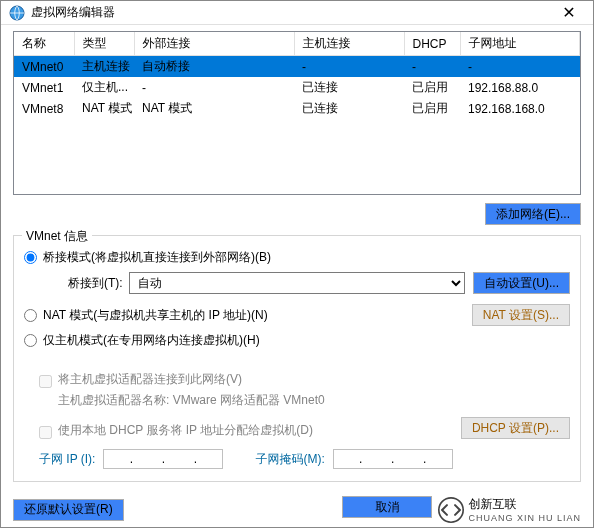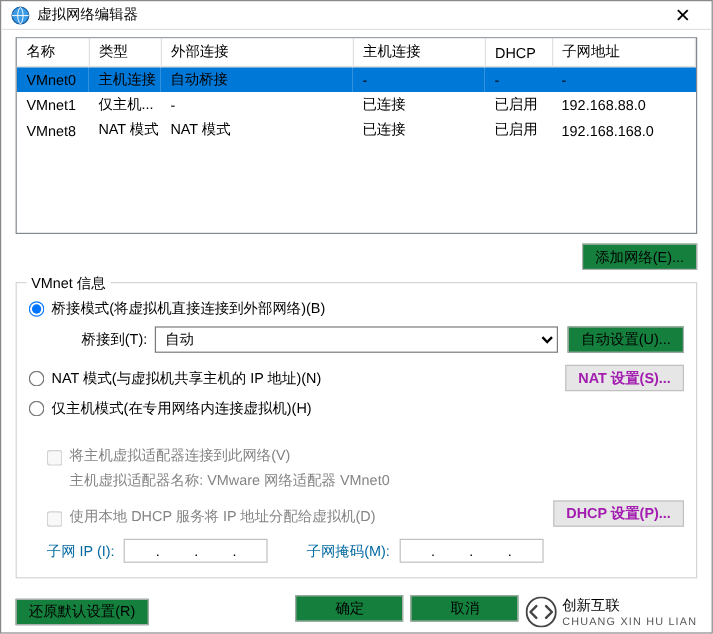--- a/index.html
+++ b/index.html
@@ -18,22 +18,22 @@
 .tbl td { padding: 2px 8px; white-space: nowrap; overflow: hidden; }
 .tbl tr.selected td { background: #0078d7; color: #000000; }
 .col-name { width: 60px; }
 .col-type { width: 60px; }
 .col-ext { width: 160px; }
 .col-host { width: 110px; }
 .col-dhcp { width: 56px; }
 .col-subnet { width: auto; }
 
 .btn-row { display: flex; justify-content: flex-end; gap: 6px; margin-bottom: 10px; }
-.btn { min-width: 90px; height: 22px; border: 1px solid #adadad; background: #15803d; padding: 0 10px; font-size: 12px; cursor: default; display: inline-flex; align-items: center; justify-content: center; }
-.btn:disabled, .btn.disabled { color: #a21caf; border-color: #c0c0c0; background: #e6e6e6; font-weight: bold; }
+.btn { min-width: 90px; height: 22px; border: 1px solid #adadad; background: #3b82f6; padding: 0 10px; font-size: 12px; cursor: default; display: inline-flex; align-items: center; justify-content: center; }
+.btn:disabled, .btn.disabled { color: #a16207; border-color: #c0c0c0; background: #e6e6e6; }
 
 .group { border: 1px solid #d5d5d5; padding: 10px 10px 10px 10px; position: relative; }
 .group-legend { position: absolute; top: -8px; left: 8px; background: #fff; padding: 0 4px; }
 
 .radio-row { display: flex; align-items: center; margin: 3px 0 6px 0; }
 .subrow { margin: 4px 0 10px 44px; display: flex; align-items: center; justify-content: center; }
 .subrow label { margin-right: 6px; }
 select.bridge { flex: 1; height: 22px; border: 1px solid #7a7a7a; background: #fff; padding: 0 4px; }
 .side-btn { margin-left: 8px; }
 
@@ -184,21 +184,20 @@
           <span class="dot">.</span>
           <span>&nbsp;</span>
         </span>
     </div>
   </div>
 </div>
 
 <div class="footer">
   <button class="btn">还原默认设置(R)</button>
   <div class="right-btns">
-    <button class="btn">确定</button>
     <button class="btn">取消</button>
     <div class="logo">
       <svg viewBox="0 0 32 32">
         <circle cx="16" cy="16" r="15" fill="none" stroke="#444" stroke-width="2"></circle>
         <path d="M11 10 l-6 6 l6 6 M21 10 l6 6 l-6 6" stroke="#444" stroke-width="2.5" fill="none" stroke-linecap="round" stroke-linejoin="round"></path>
       </svg>
       <div class="logo-txt">
         <strong>创新互联</strong>
         <small>CHUANG XIN HU LIAN</small>
       </div>

